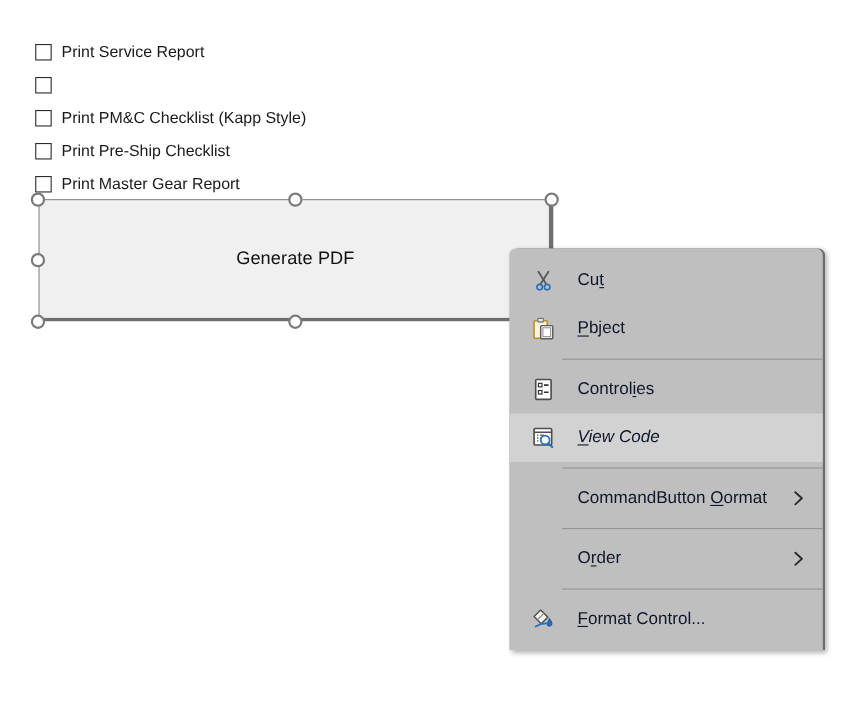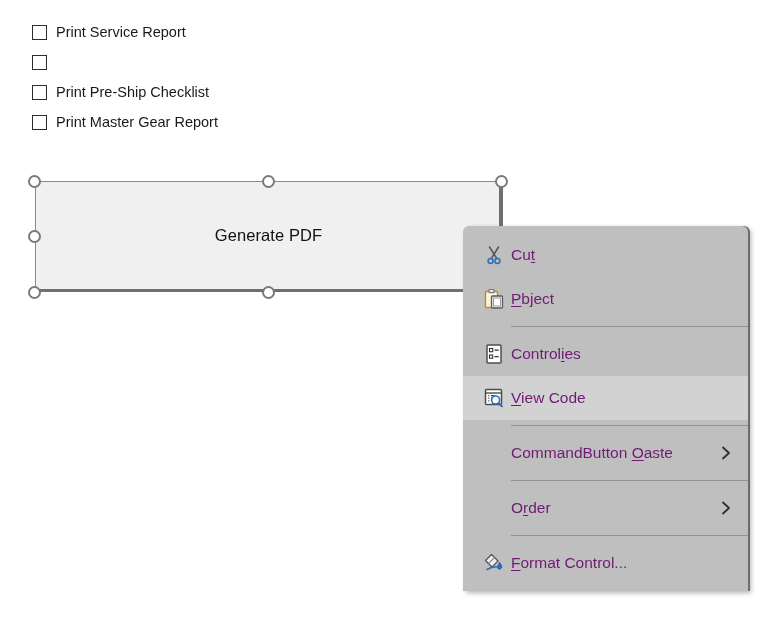--- a/index.html
+++ b/index.html
@@ -18,21 +18,21 @@
 
   
   #checkbox-list {
     position: absolute;
     left: 32px;
     top: 25px;
     width: 420px;
   }
   .cb-row {
     display: flex;
-    align-items: flex-start;
+    align-items: flex-end;
     height: 30px;
   }
   .cb-box {
     width: 15px;
     height: 15px;
     border: 1px solid #2b2b2b;
     background: #ffffff;
     box-sizing: border-box;
     flex: 0 0 auto;
   }
@@ -115,31 +115,33 @@
     display: flex;
     align-items: center;
     height: 44px;
     padding-left: 14px;
     padding-right: 14px;
     box-sizing: border-box;
     cursor: default;
   }
   .menu-item.highlighted {
     background: #d2d2d2;
+    font-style: italic;
   }
   .mi-icon {
     width: 34px;
     flex: 0 0 34px;
     display: flex;
     align-items: center;
     justify-content: center;
   }
   .mi-label {
     font-size: 15.5px;
-    color: #701a75;
+    color: #0f172a;
+    margin-left: 14px;
     white-space: nowrap;
     flex: 1 1 auto;
   }
   .mi-label u { text-decoration: underline; text-underline-offset: 1.5px; }
   .mi-arrow {
     flex: 0 0 auto;
     width: 16px;
     display: flex;
     align-items: center;
     justify-content: center;
@@ -154,20 +156,24 @@
 </head>
 <body>
 
 <div id="checkbox-list">
   <div class="cb-row">
     <span class="cb-box"></span>
     <span class="cb-label">Print Service Report</span>
   </div>
   <div class="cb-row">
     <span class="cb-box"></span>
+  </div>
+  <div class="cb-row">
+    <span class="cb-box"></span>
+    <span class="cb-label">Print PM&amp;C Checklist (Kapp Style)</span>
   </div>
   <div class="cb-row">
     <span class="cb-box"></span>
     <span class="cb-label">Print Pre-Ship Checklist</span>
   </div>
   <div class="cb-row">
     <span class="cb-box"></span>
     <span class="cb-label">Print Master Gear Report</span>
   </div>
 </div>
@@ -237,21 +243,21 @@
         <path d="M15.6 16 L19 19.4" stroke="#2a6fbb" stroke-width="2" stroke-linecap="round"></path>
       </svg>
     </span>
     <span class="mi-label"><span></span><u>V</u><span>iew Code</span></span>
   </div>
 
   <div class="menu-sep"></div>
 
   <div class="menu-item">
     <span class="mi-icon"></span>
-    <span class="mi-label"><span>CommandButton </span><u>O</u><span>aste</span></span>
+    <span class="mi-label"><span>CommandButton </span><u>O</u><span>ormat</span></span>
     <span class="mi-arrow">
       <svg width="12" height="16" viewBox="0 0 12 16">
           <path d="M3 2.5 L9 8 L3 13.5" fill="none" stroke="#2b2b2b" stroke-width="1.7" stroke-linecap="round" stroke-linejoin="round"></path>
         </svg>
     </span>
   </div>
 
   <div class="menu-sep"></div>
 
 

